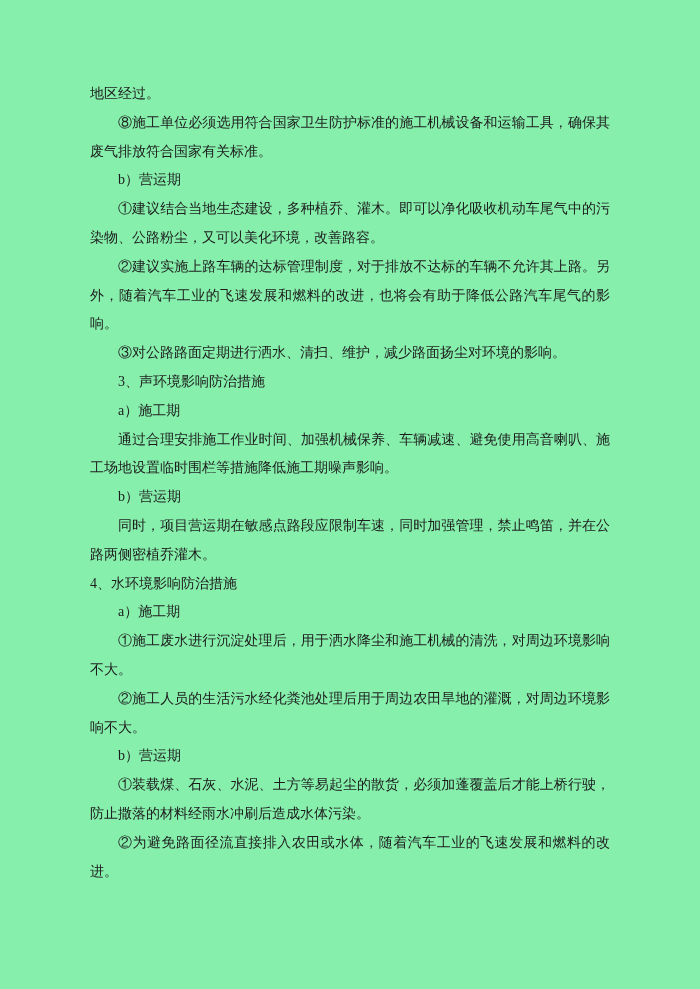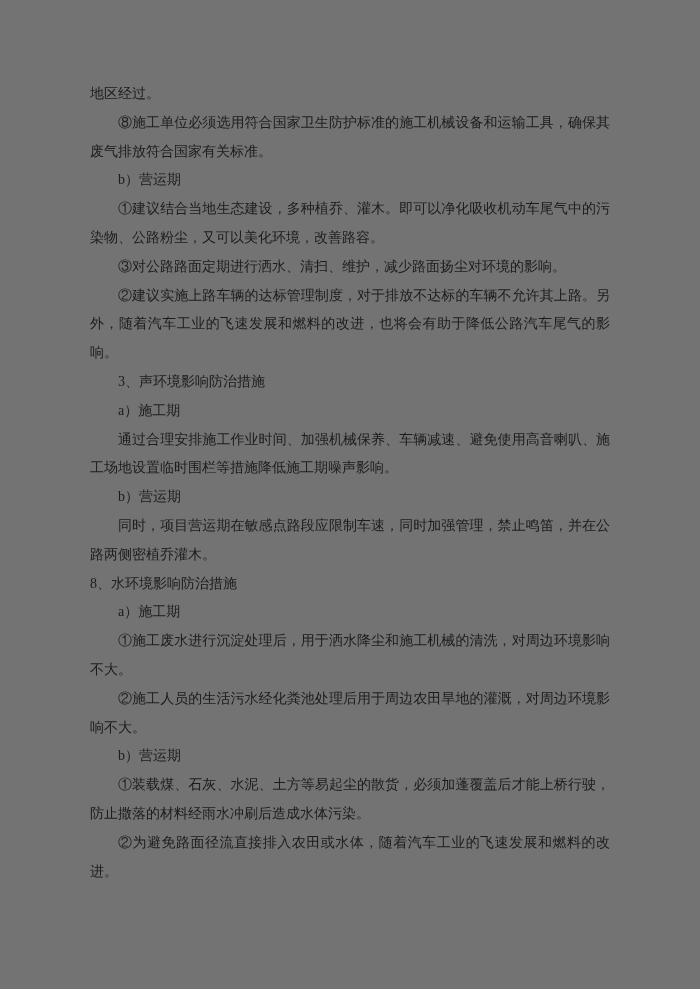--- a/index.html
+++ b/index.html
@@ -4,21 +4,21 @@
 <style>
   html, body {
     margin: 0;
     padding: 0;
     background: #ffffff;
   }
   .page {
     position: relative;
     width: 700px;
     height: 989px;
-    background: #737373;
+    background: #86efac;
     overflow: hidden;
     font-family: "Liberation Serif", "DejaVu Serif", serif;
   }
   .content {
     position: absolute;
     top: 80px;
     left: 90px;
     width: 520px;
     color: #1c1c1c;
     font-size: 14px;
@@ -36,28 +36,28 @@
 </style>
 </head>
 <body>
 
 <div class="page">
   <div class="content" id="doc-content">
       <p class="para indent-0">地区经过。</p>
       <p class="para indent-2">⑧施工单位必须选用符合国家卫生防护标准的施工机械设备和运输工具，确保其废气排放符合国家有关标准。</p>
       <p class="para indent-2">b）营运期</p>
       <p class="para indent-2">①建议结合当地生态建设，多种植乔、灌木。即可以净化吸收机动车尾气中的污染物、公路粉尘，又可以美化环境，改善路容。</p>
+      <p class="para indent-2">②建议实施上路车辆的达标管理制度，对于排放不达标的车辆不允许其上路。另外，随着汽车工业的飞速发展和燃料的改进，也将会有助于降低公路汽车尾气的影响。</p>
       <p class="para indent-2">③对公路路面定期进行洒水、清扫、维护，减少路面扬尘对环境的影响。</p>
-      <p class="para indent-2">②建议实施上路车辆的达标管理制度，对于排放不达标的车辆不允许其上路。另外，随着汽车工业的飞速发展和燃料的改进，也将会有助于降低公路汽车尾气的影响。</p>
       <p class="para indent-2">3、声环境影响防治措施</p>
       <p class="para indent-2">a）施工期</p>
       <p class="para indent-2">通过合理安排施工作业时间、加强机械保养、车辆减速、避免使用高音喇叭、施工场地设置临时围栏等措施降低施工期噪声影响。</p>
       <p class="para indent-2">b）营运期</p>
       <p class="para indent-2">同时，项目营运期在敏感点路段应限制车速，同时加强管理，禁止鸣笛，并在公路两侧密植乔灌木。</p>
-      <p class="para indent-0">8、水环境影响防治措施</p>
+      <p class="para indent-0">4、水环境影响防治措施</p>
       <p class="para indent-2">a）施工期</p>
       <p class="para indent-2">①施工废水进行沉淀处理后，用于洒水降尘和施工机械的清洗，对周边环境影响不大。</p>
       <p class="para indent-2">②施工人员的生活污水经化粪池处理后用于周边农田旱地的灌溉，对周边环境影响不大。</p>
       <p class="para indent-2">b）营运期</p>
       <p class="para indent-2">①装载煤、石灰、水泥、土方等易起尘的散货，必须加蓬覆盖后才能上桥行驶，防止撒落的材料经雨水冲刷后造成水体污染。</p>
       <p class="para indent-2">②为避免路面径流直接排入农田或水体，随着汽车工业的飞速发展和燃料的改进。</p>
     </div>
 </div>
 
 </body></html>

